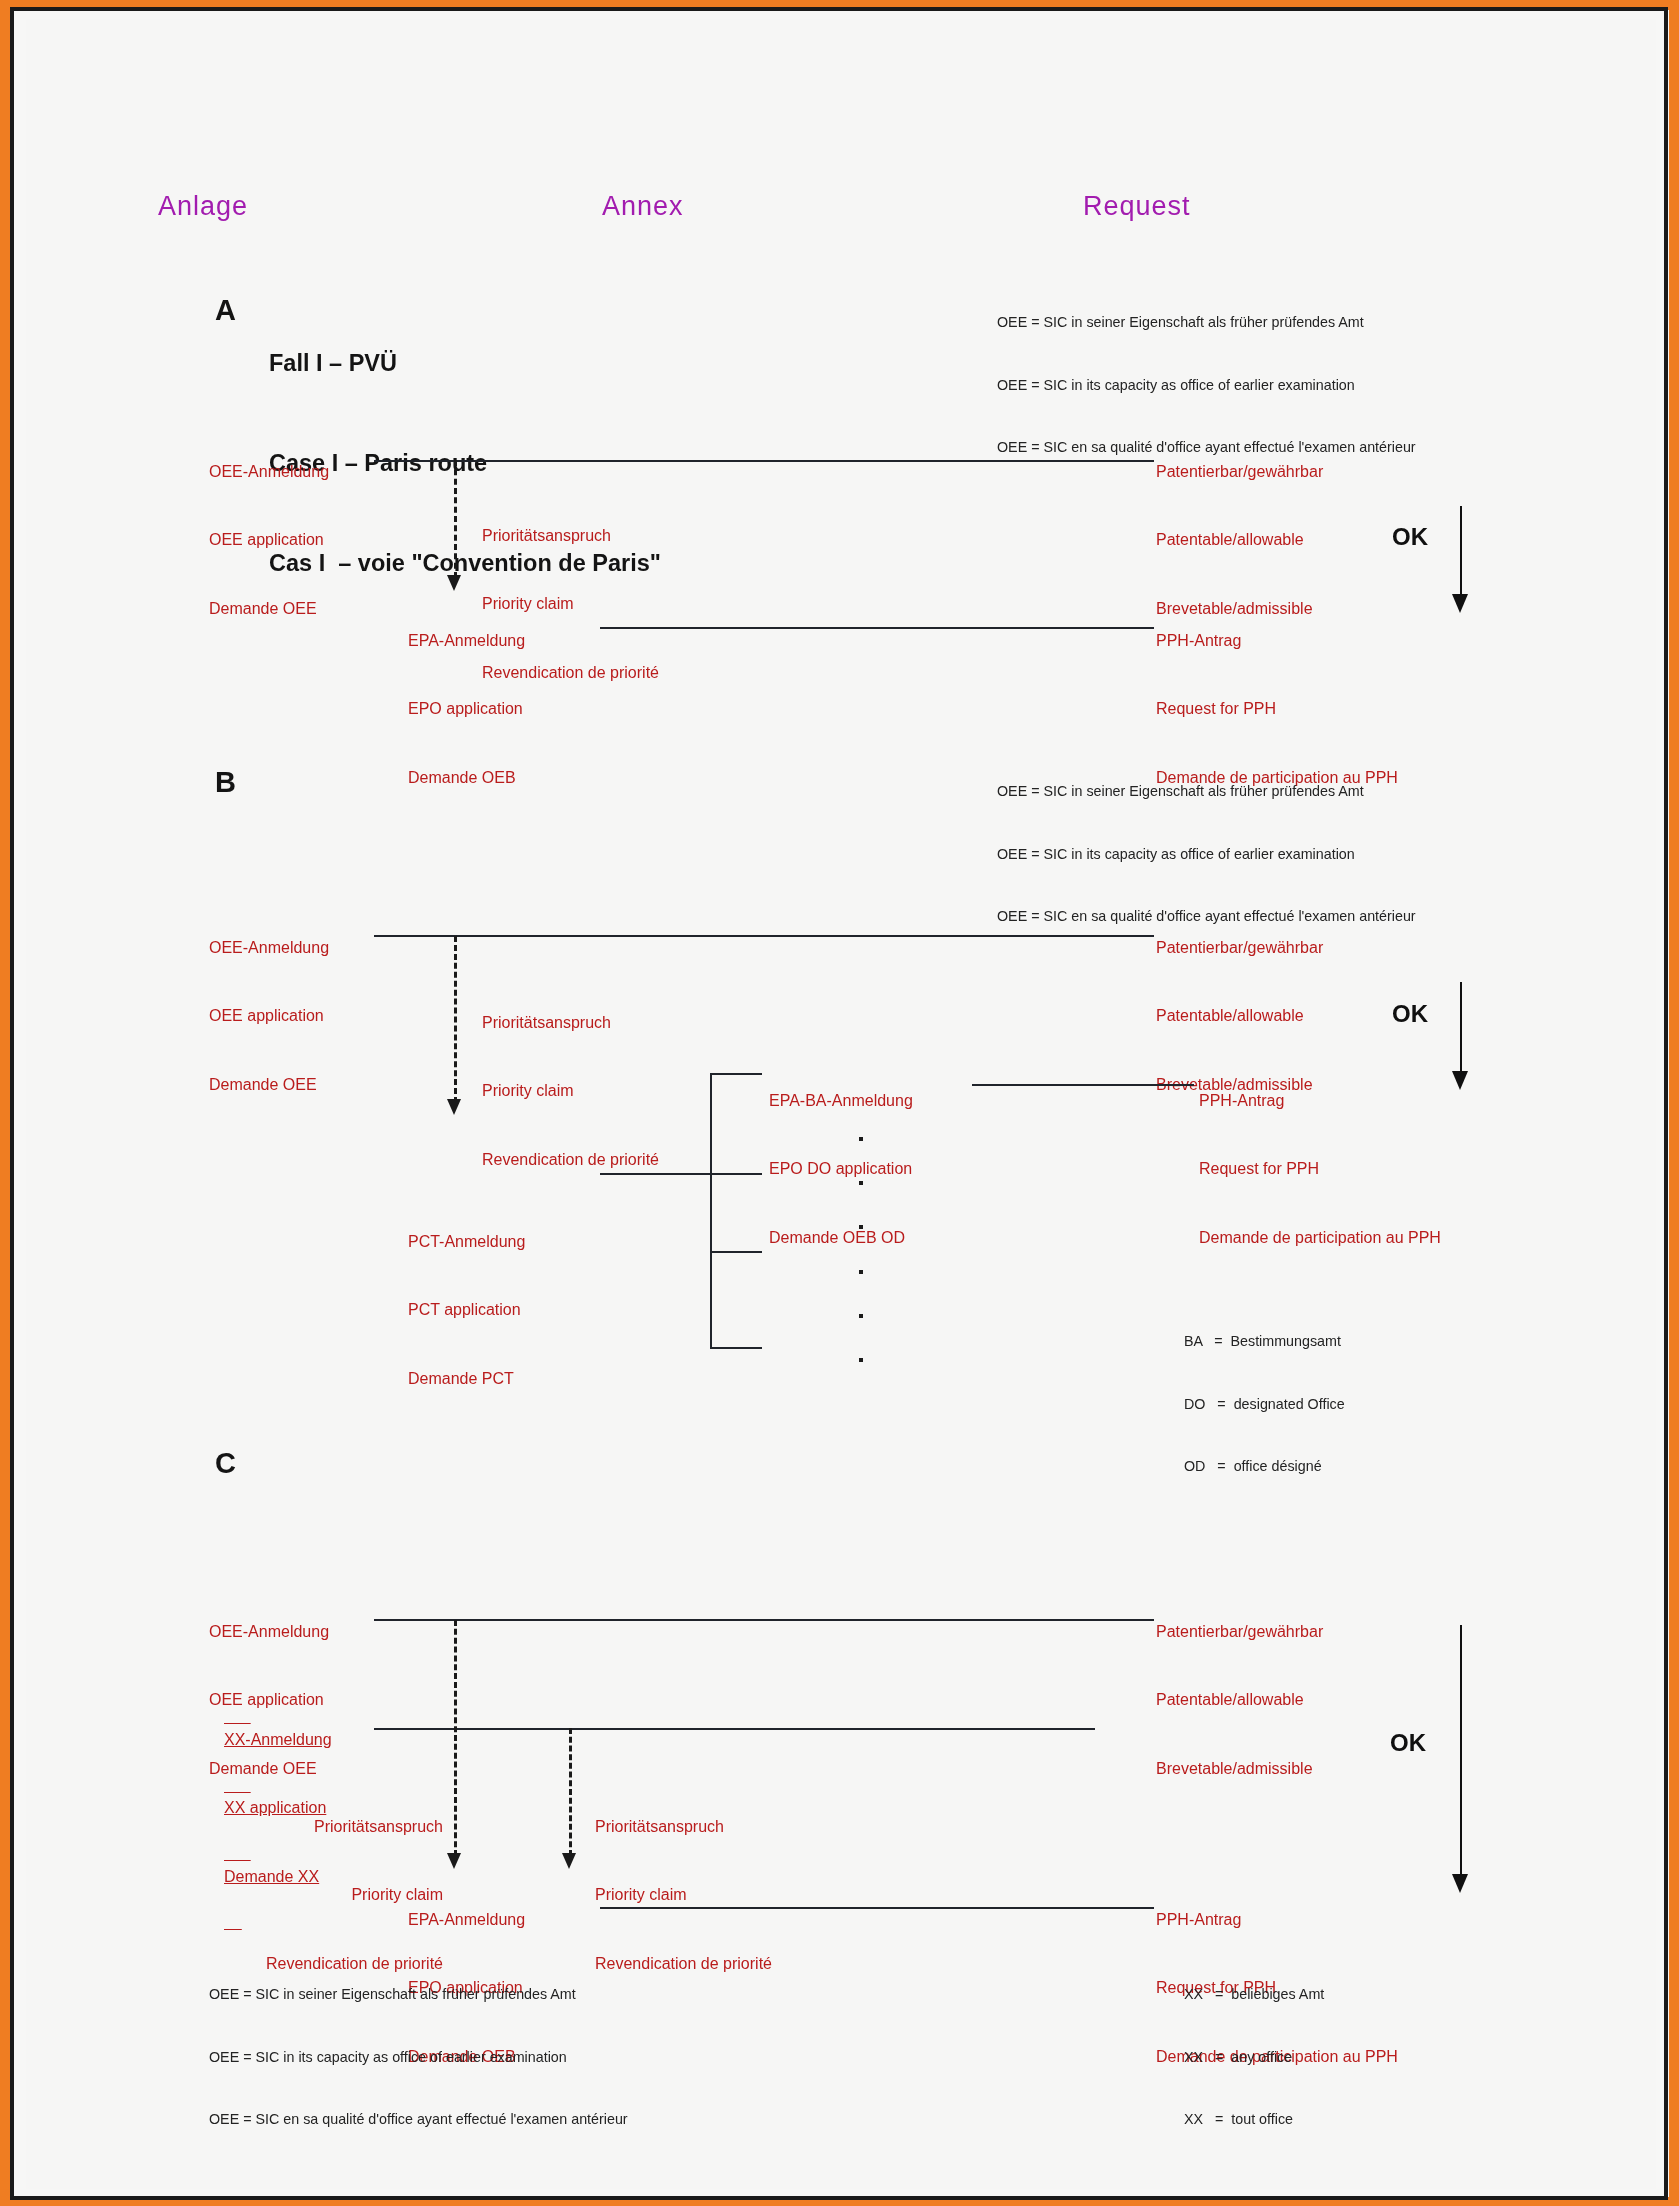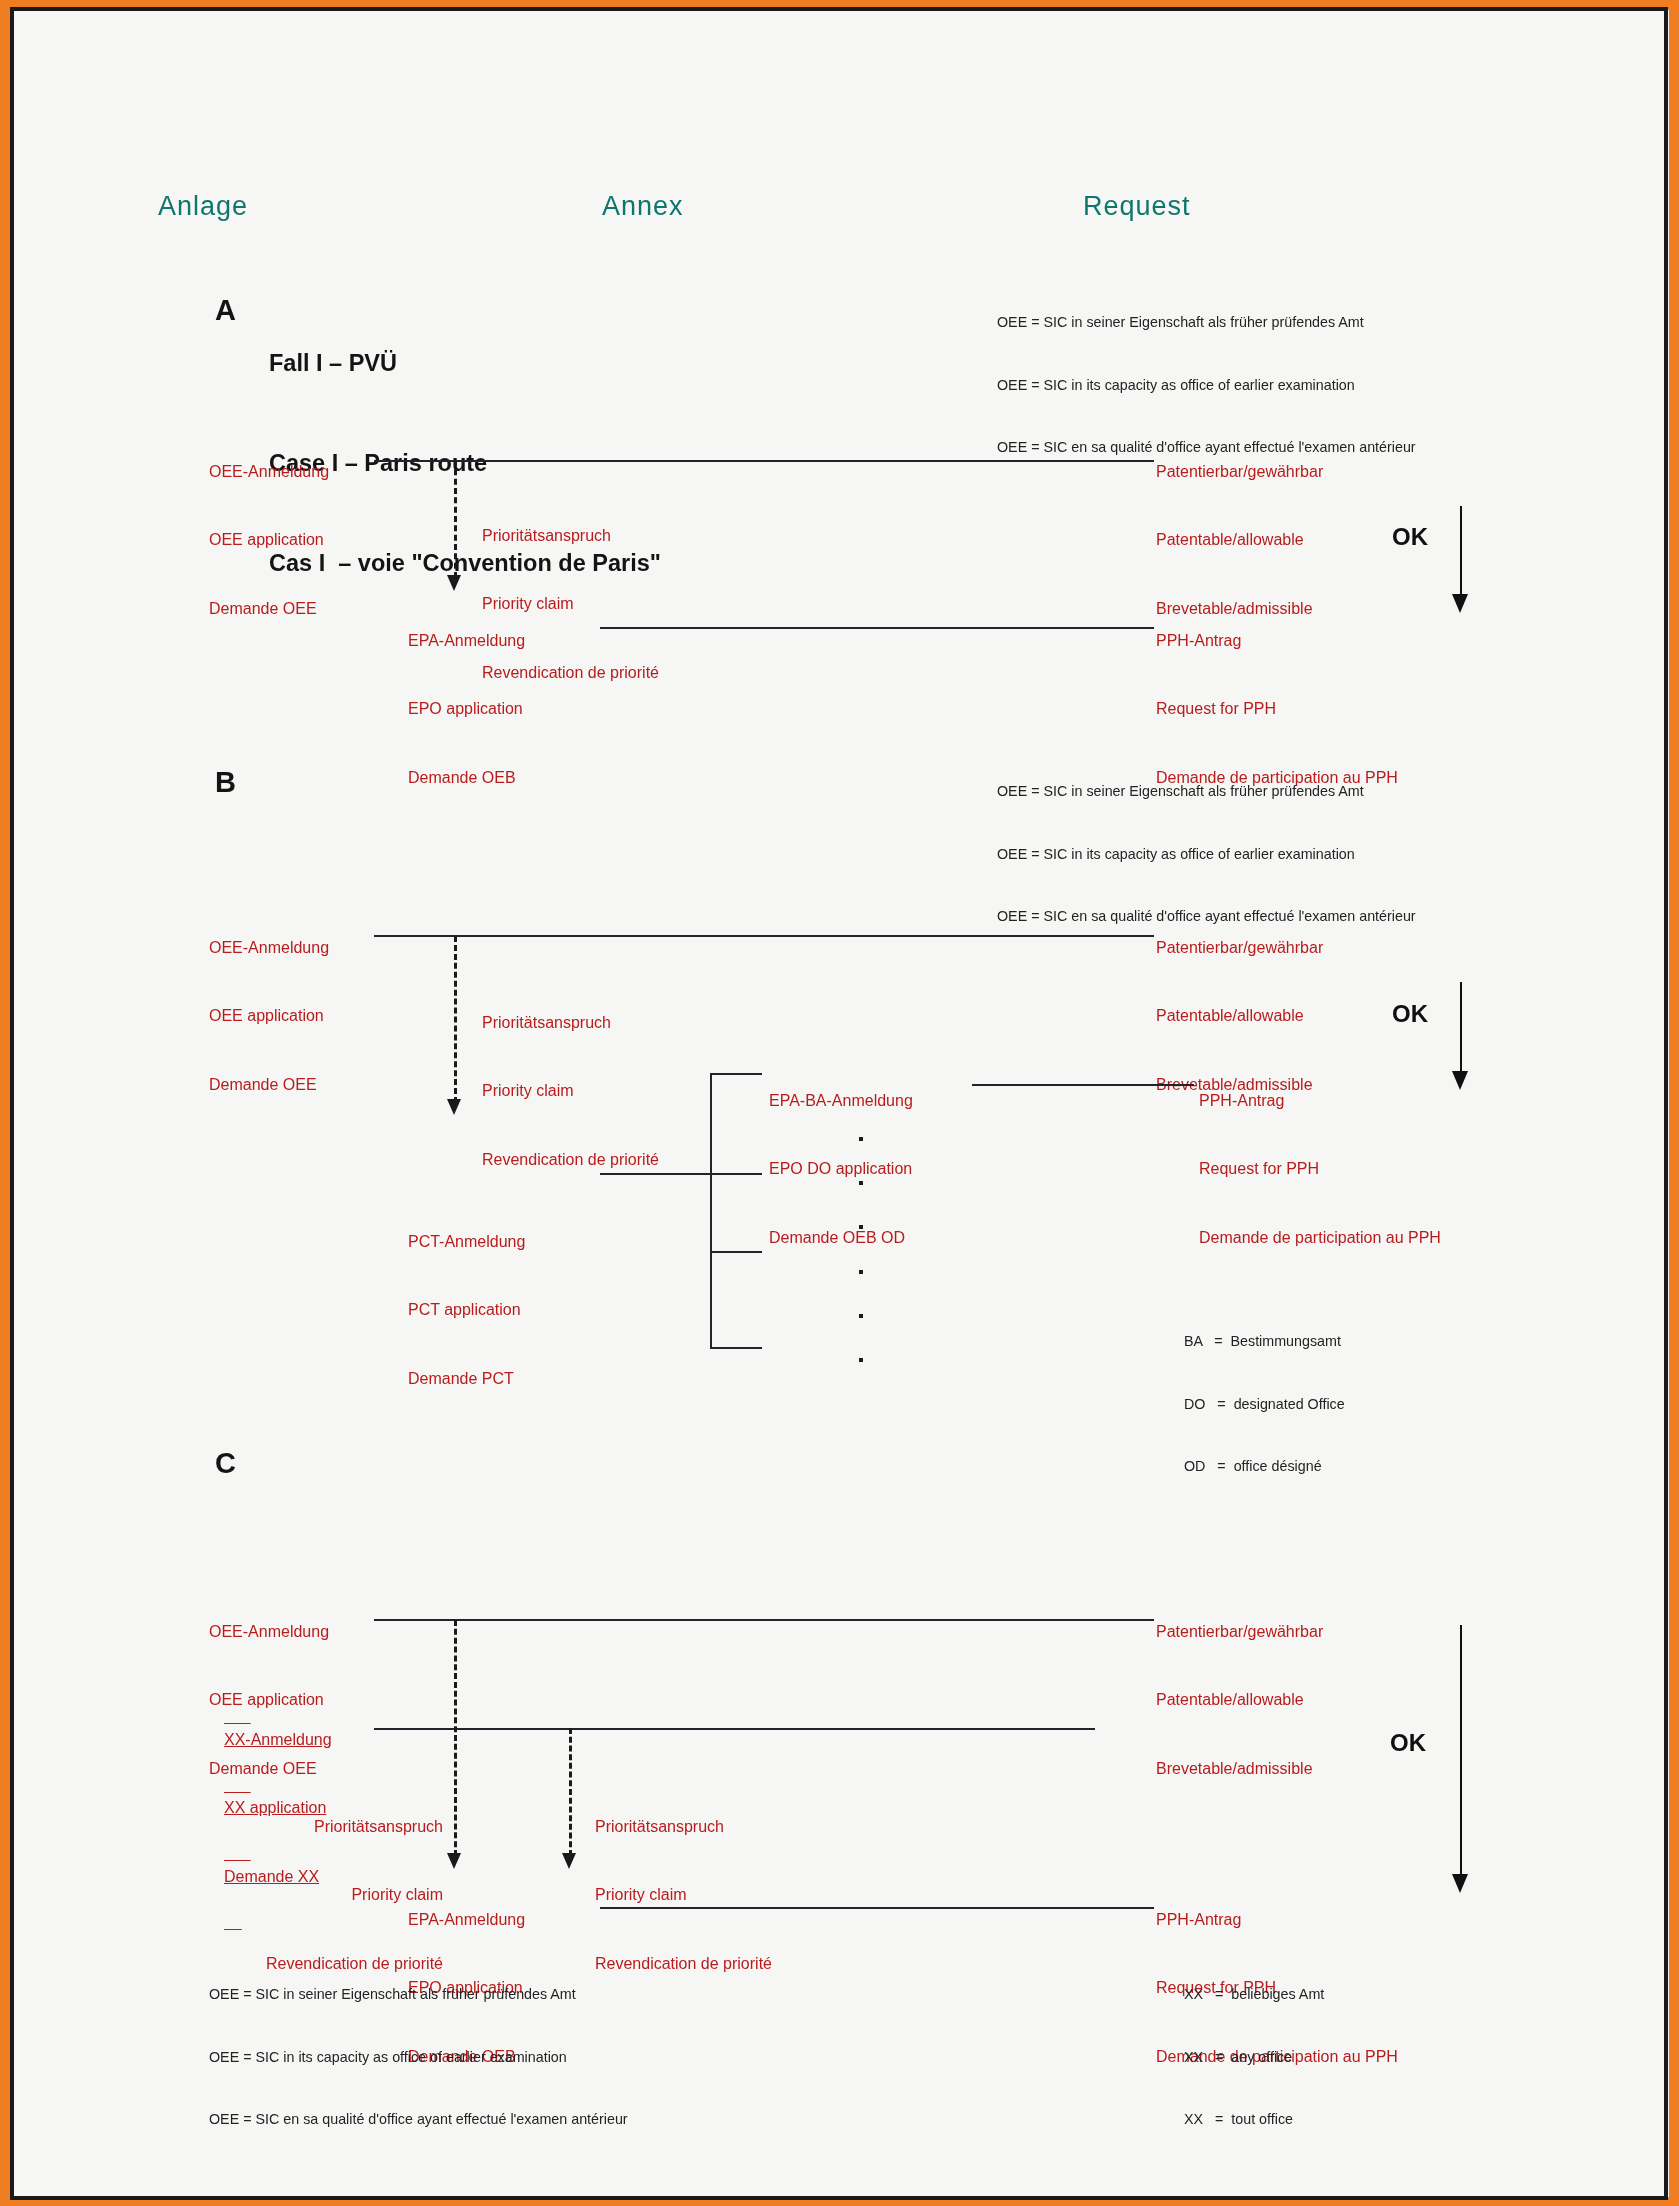--- a/index.html
+++ b/index.html
@@ -44,21 +44,21 @@
   }
 
   
   .txt {
     position: absolute;
     white-space: pre;
     line-height: 1.30;
   }
   .hdr {
     font-size: 27px;
-    color: #0f766e;
+    color: #a21caf;
     letter-spacing: 1px;
     font-weight: 400;
   }
   .sec-letter {
     font-size: 29px;
     font-weight: bold;
     color: #141414;
   }
   .sec-title {
     font-size: 23.5px;

